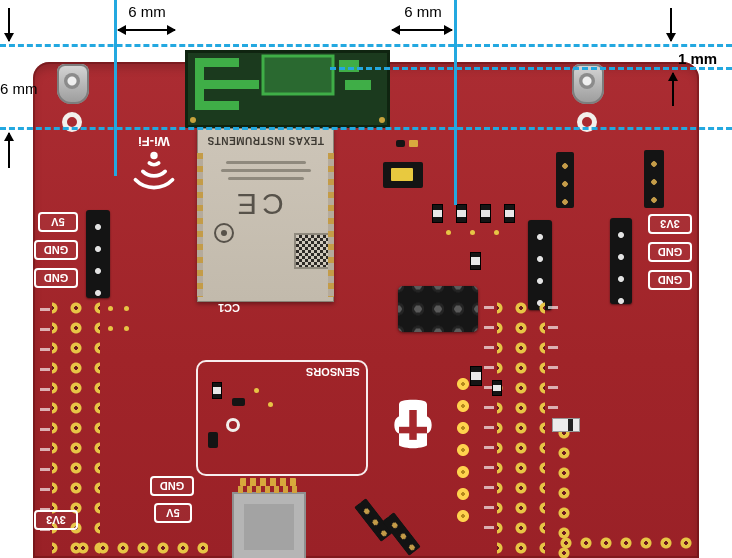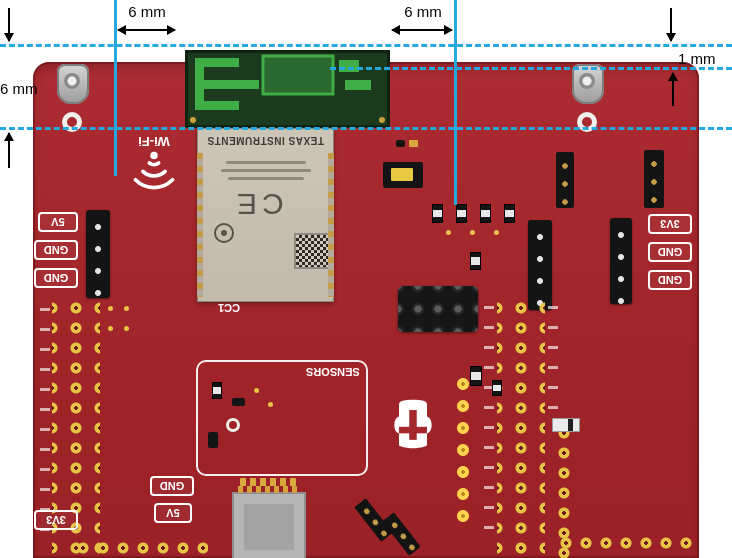--- a/index.html
+++ b/index.html
@@ -240,20 +240,20 @@
   <div class="vguide" style="left:114px;top:0;height:176px;"></div>
   <div class="vguide" style="left:454px;top:0;height:205px;"></div>
 
   <div class="dim-label" style="left:117px;top:3px;width:60px;">6 mm</div>
   <div class="dbl" style="left:118px;top:29px;width:57px;"></div>
 
   <div class="dim-label" style="left:392px;top:3px;width:62px;">6 mm</div>
   <div class="dbl" style="left:392px;top:29px;width:60px;"></div>
 
   <div class="varr down" style="left:670px;top:8px;height:33px;"></div>
-  <div class="dim-label" style="left:678px;top:50px;width:50px;text-align:left;">1 mm</div>
+  <div class="dim-label" style="left:678px;top:50px;width:50px;text-align:left;font-weight:bold;">1 mm</div>
   <div class="varr up" style="left:672px;top:73px;height:33px;"></div>
 
   <div class="varr down" style="left:8px;top:8px;height:33px;"></div>
   <div class="dim-label" style="left:0px;top:80px;width:50px;text-align:left;">6 mm</div>
   <div class="varr up" style="left:8px;top:133px;height:35px;"></div>
 
 </div>
 
 </body></html>

